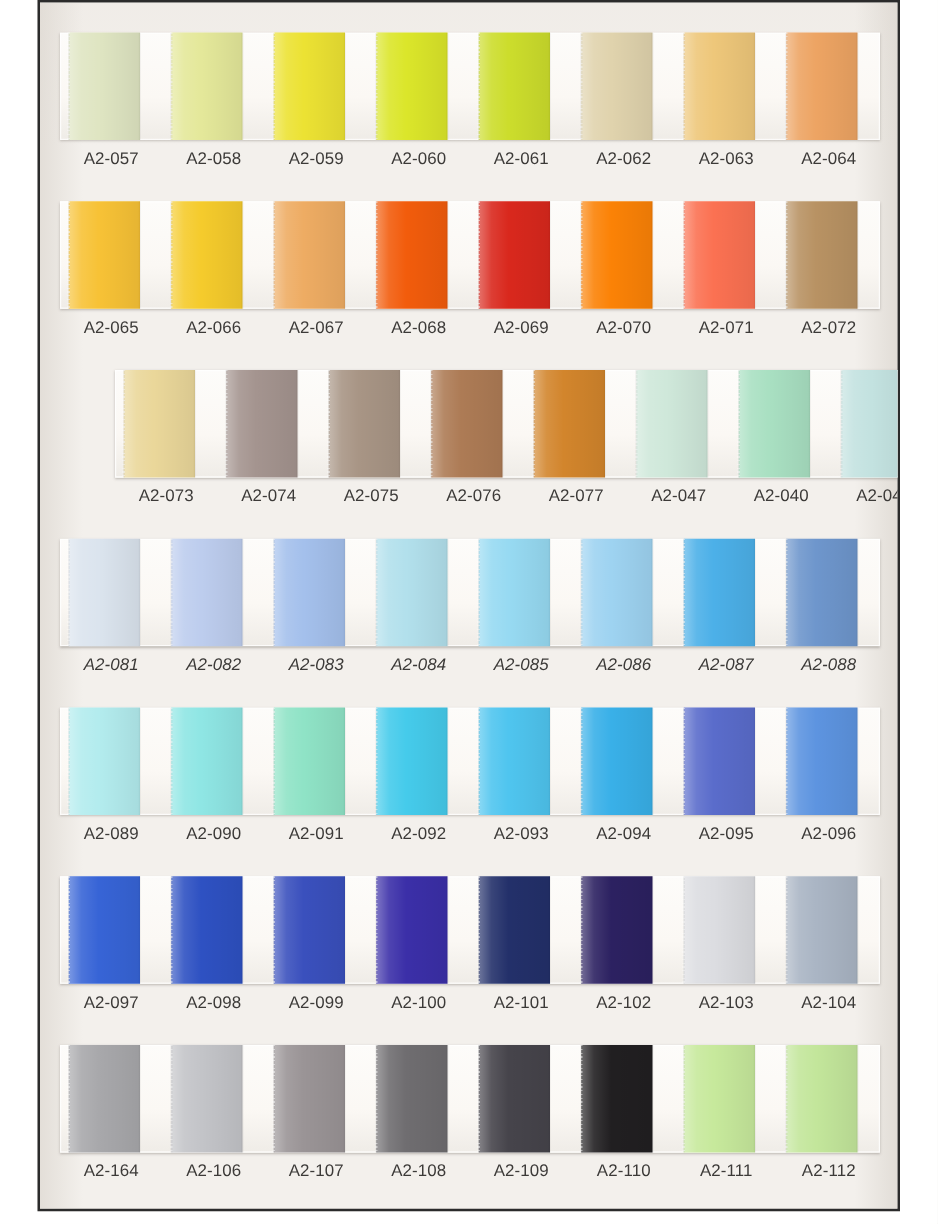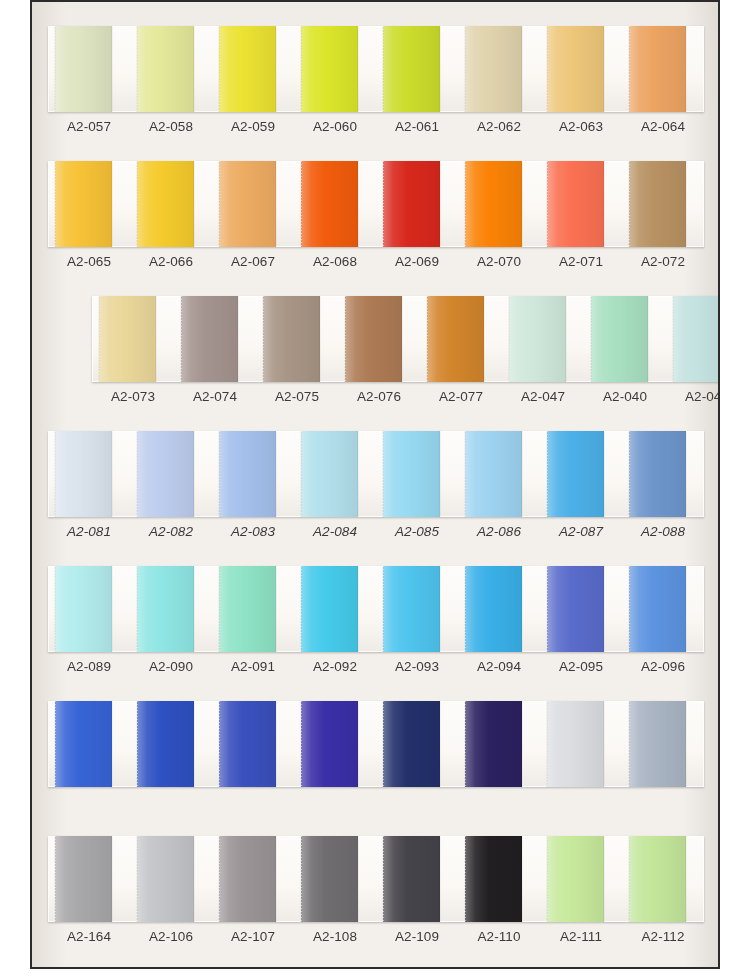--- a/index.html
+++ b/index.html
@@ -371,20 +371,30 @@
             <div class="ribbon-cell">
               <div class="ribbon" title="A2-102" style="background: rgb(44, 33, 97);"></div>
             </div>
             <div class="ribbon-cell">
               <div class="ribbon" title="A2-103" style="background: rgb(220, 221, 225);"></div>
             </div>
             <div class="ribbon-cell">
               <div class="ribbon" title="A2-104" style="background: rgb(170, 181, 196);"></div>
             </div>
           </div>
+          <div class="labels">
+            <div class="label-cell">A2-097</div>
+            <div class="label-cell">A2-098</div>
+            <div class="label-cell">A2-099</div>
+            <div class="label-cell">A2-100</div>
+            <div class="label-cell">A2-101</div>
+            <div class="label-cell">A2-102</div>
+            <div class="label-cell">A2-103</div>
+            <div class="label-cell">A2-104</div>
+          </div>
         </div>
         <div class="swatch-row" style="top: 820px;">
           <div class="row-card"></div>
           <div class="ribbons">
             <div class="ribbon-cell">
               <div class="ribbon" title="A2-105" style="background: rgb(168, 168, 171);"></div>
             </div>
             <div class="ribbon-cell">
               <div class="ribbon" title="A2-106" style="background: rgb(195, 196, 200);"></div>
             </div>

